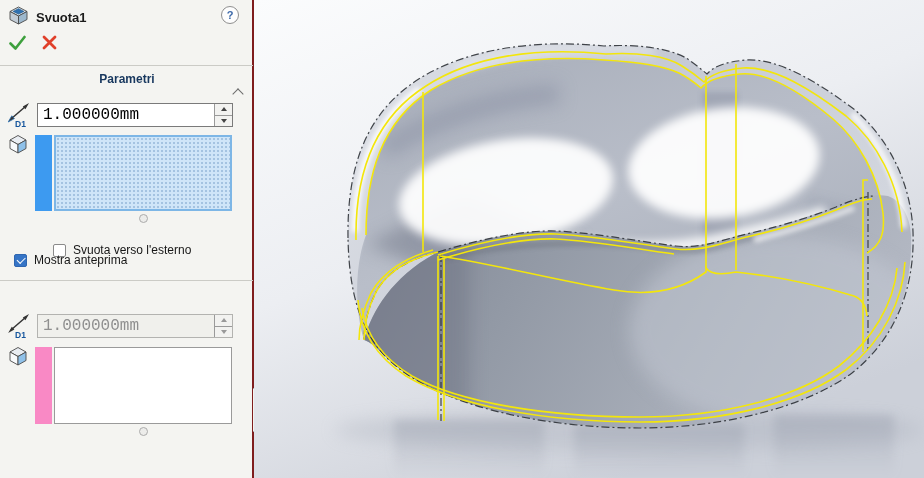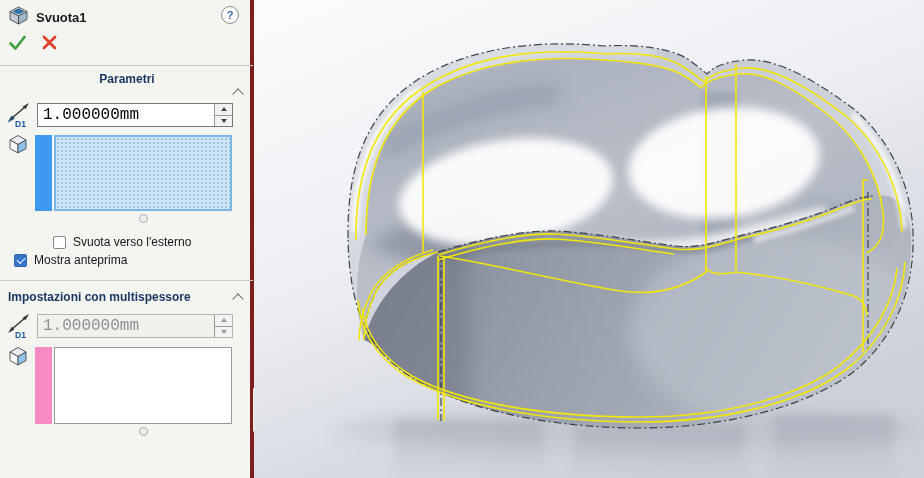--- a/index.html
+++ b/index.html
@@ -5,21 +5,21 @@
   html,body{margin:0;padding:0;}
   body{
     width:924px;height:478px;overflow:hidden;position:relative;
     font-family:"Liberation Sans", sans-serif;
     background:#f4f4f1;
     -webkit-font-smoothing:antialiased;
   }
   
   .panel{
     position:absolute;left:0;top:0;width:254px;height:478px;
-    background:#f4f4f1;border-right:4px solid #7f1d1d;box-sizing:border-box;
+    background:#f4f4f1;border-right:2px solid #7f1d1d;box-sizing:border-box;
   }
   .abs{position:absolute;}
   .title-row{left:8px;top:4px;height:26px;display:flex;align-items:center;gap:7px;}
   .panel-title{font-size:13px;font-weight:bold;color:#1b1b1b;}
   .help-btn{
     left:221px;top:6px;width:18px;height:18px;border-radius:50%;
     border:1.5px solid #8f8f8f;background:#fdfdfd;color:#3a67a8;
     font-size:11px;font-weight:bold;text-align:center;line-height:17px;
     box-sizing:border-box;cursor:pointer;padding:0;
   }
@@ -144,37 +144,31 @@
     <svg width="24" height="24" viewBox="0 0 24 24">
       <polygon points="4,8 12,3.5 20,8 12,12.5" fill="#e9edf2" stroke="#4a4a4a" stroke-width="0.9"></polygon>
       <polygon points="4,8 12,12.5 12,21 4,16.5" fill="#f8fafc" stroke="#4a4a4a" stroke-width="0.9"></polygon>
       <polygon points="20,8 12,12.5 12,21 20,16.5" fill="#8fc1e9" stroke="#4a4a4a" stroke-width="0.9"></polygon>
     </svg>
   </span>
   <div class="abs color-bar" style="top:135px;height:76px;background:#3d9af0;"></div>
   <div class="abs sel-box faces" style="top:135px;height:76px;"></div>
   <div class="abs resize-handle" style="top:214px;"></div>
 
-  <div class="abs cb-row" style="top:234px;padding-left:39px;">
+  <div class="abs cb-row" style="top:242px;padding-left:39px;">
     <span class="cb"></span>
     <span class="cb-label">Svuota verso l'esterno</span>
   </div>
   <div class="abs cb-row" style="top:252px;justify-content:center;">
     <span class="cb checked"></span>
     <span class="cb-label">Mostra anteprima</span>
   </div>
 
   <div class="abs divider" style="top:280px;"></div>
 
-  <div class="abs sec-header" style="top:287px;">
-    <span class="sec-title">Impostazioni con multispessore</span>
-    <button class="chev-btn">
-        <span class="chev-up"></span>
-      </button>
-  </div>
 
   <span class="abs" style="left:6px;top:312px;">
     <svg width="26" height="27" viewBox="0 0 26 27">
       <line x1="5" y1="18" x2="20" y2="5" stroke="#333" stroke-width="1.5"></line>
       <polygon points="2.2,21 8.4,17.6 5.8,14.8" fill="#333"></polygon>
       <polygon points="23,2 16.8,5.4 19.4,8.2" fill="#333"></polygon>
       <text x="9" y="26" font-size="8.5" font-weight="bold" fill="#15559d" font-family="Liberation Sans, sans-serif">D1</text>
     </svg>
   </span>
   <div class="abs num-wrap disabled" style="top:314px;">

